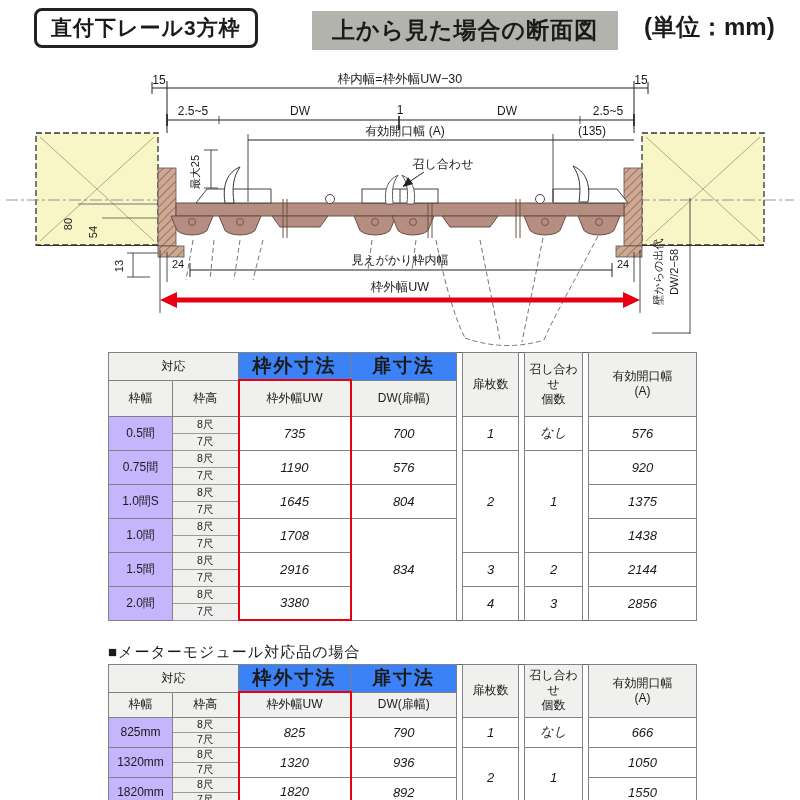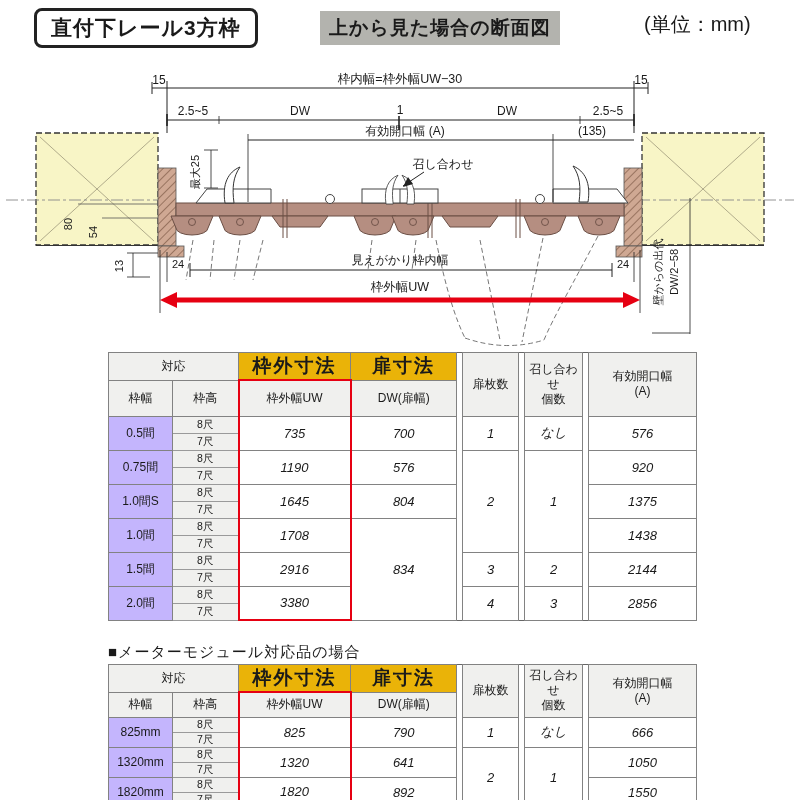--- a/index.html
+++ b/index.html
@@ -1,35 +1,35 @@
 <!DOCTYPE html>
 <html><head>
 <meta charset="utf-8">
 <style>
   html,body{margin:0;padding:0;background:#fff;}
   .page{position:relative;width:794px;height:800px;background:#fff;overflow:hidden;
         font-family:"Liberation Sans","DejaVu Sans",sans-serif;color:#1a1a1a;}
   
   .title-box{position:absolute;left:34px;top:8px;border:3px solid #222;border-radius:8px;
              padding:3px 14px;font-size:21px;font-weight:bold;letter-spacing:1px;}
-  .title-gray{position:absolute;left:320px;top:11px;background:#b3b3ae;padding:4px 9px;
-              font-size:19px;font-weight:bold;letter-spacing:1px;}
-  .unit{position:absolute;left:644px;top:11px;font-size:20px;font-weight:normal;}
+  .title-gray{position:absolute;left:312px;top:11px;background:#b3b3ae;padding:4px 20px;
+              font-size:23px;font-weight:bold;letter-spacing:1px;}
+  .unit{position:absolute;left:644px;top:11px;font-size:24px;font-weight:bold;}
   
   svg.diag{position:absolute;left:0;top:56px;}
   .dm{font-size:12px;fill:#1a1a1a;}
   .s11{font-size:11px;}
   .s12{font-size:12.5px;}
   
   .dimtable{border-collapse:collapse;table-layout:fixed;position:absolute;left:108px;
             border:1.5px solid #666;}
   .dimtable th,.dimtable td{border:1px solid #828282;text-align:center;vertical-align:middle;
             padding:0;background:#fff;font-weight:normal;overflow:hidden;}
   .dimtable .lab{background:#c4b5fd;font-size:12px;}
-  .dimtable .big{background:#eab308;font-size:19px;font-weight:bold;letter-spacing:2px;margin-left:7px;}
+  .dimtable .big{background:#3b82f6;font-size:19px;font-weight:bold;letter-spacing:2px;margin-left:7px;}
   .dimtable .sm{background:#f0f0ee;font-size:12px;}
   .dimtable .wrap2{white-space:pre-line;line-height:1.25;}
   .dimtable td.num{font-size:13px;font-style:italic;}
   .dimtable .shaku{background:#f0f0ee;font-size:10.5px;border-bottom-color:#9a9a9a;border-top-color:#9a9a9a;}
   .dimtable .sp{border:none;background:#fff;}
   .rc{border-left:2px solid #e60012 !important;border-right:2px solid #e60012 !important;}
   .rct{border-top:2px solid #e60012 !important;}
   .rcb{border-bottom:2px solid #e60012 !important;margin-left:15px;}
   .t1{top:352px;}
   .t1 tr.hr1{height:27px;}.t1 tr.hr2{height:36px;}.t1 tr.dr{height:17px;}
@@ -353,21 +353,21 @@
       <td class="num" rowspan="2">なし</td>
       <td class="num" rowspan="2">666</td>
     </tr>
     <tr class="dr">
           <td class="shaku">7尺</td>
         </tr>
     <tr class="dr">
       <td class="lab" rowspan="2">1320mm</td>
       <td class="shaku">8尺</td>
       <td class="num rc" rowspan="2">1320</td>
-      <td class="num" rowspan="2">641</td>
+      <td class="num" rowspan="2">936</td>
       <td class="num" rowspan="4">2</td>
       <td class="num" rowspan="4">1</td>
       <td class="num" rowspan="2">1050</td>
     </tr>
     <tr class="dr">
           <td class="shaku">7尺</td>
         </tr>
     <tr class="dr">
       <td class="lab" rowspan="2">1820mm</td>
       <td class="shaku">8尺</td>

